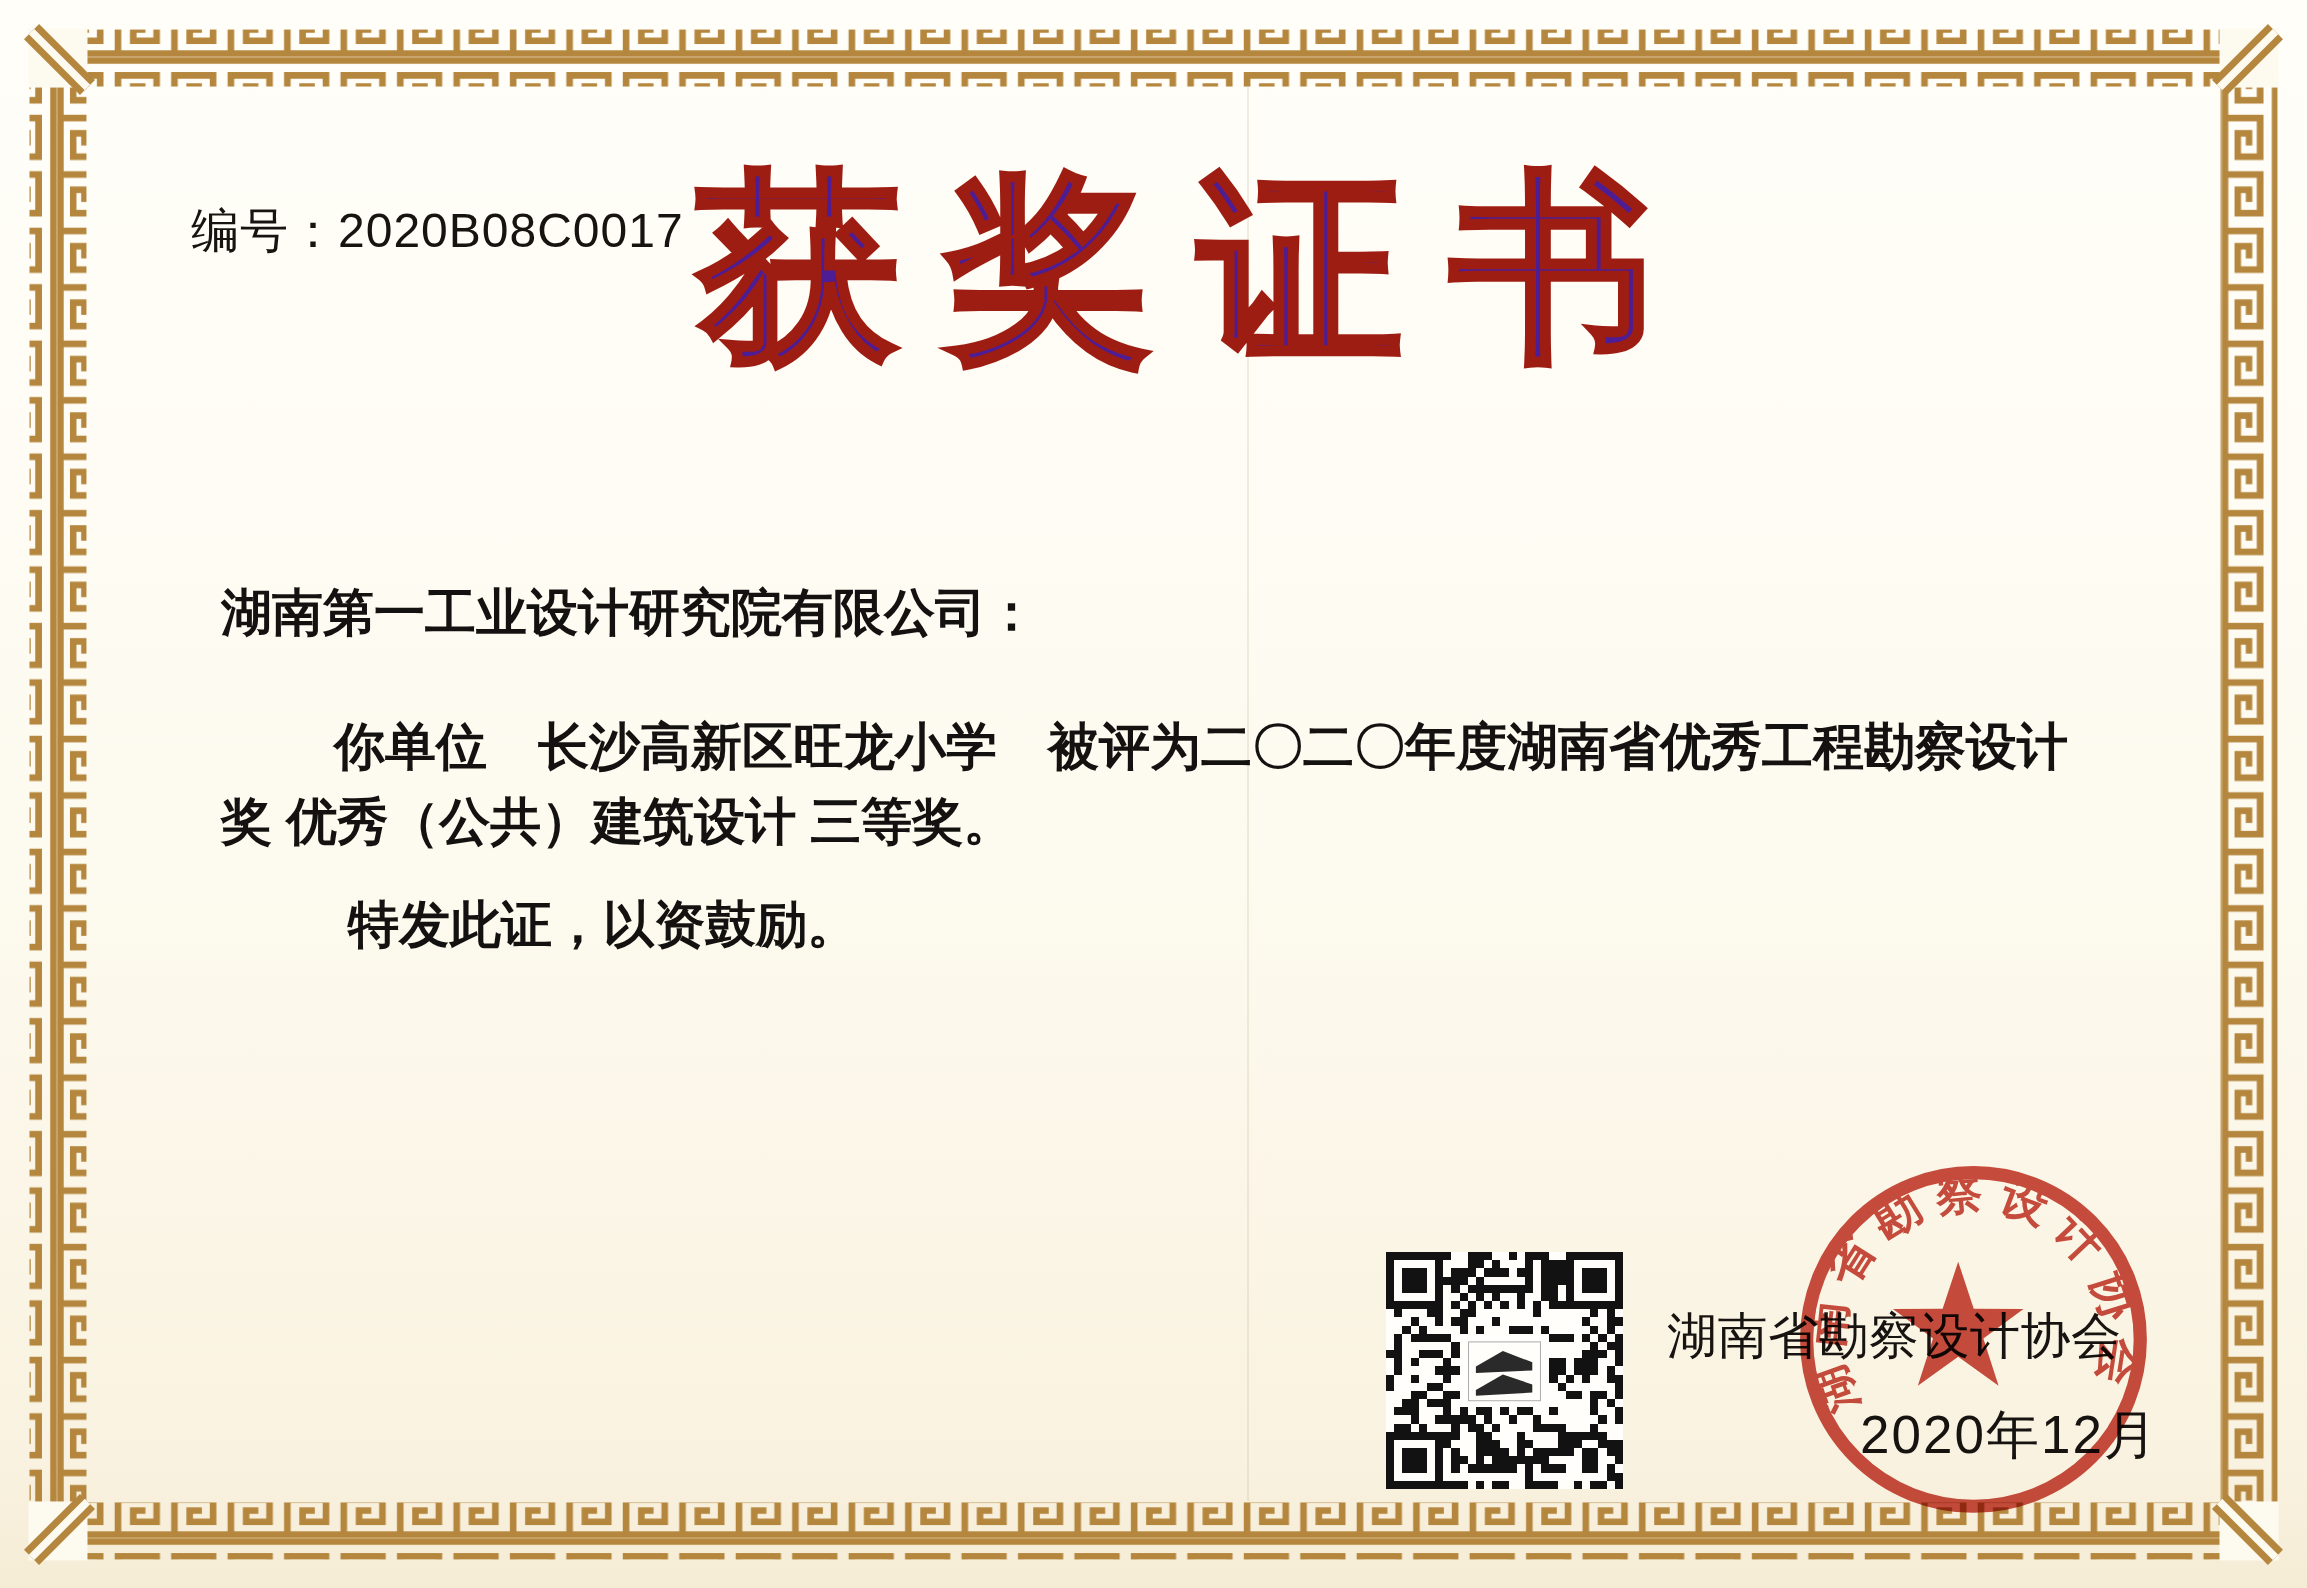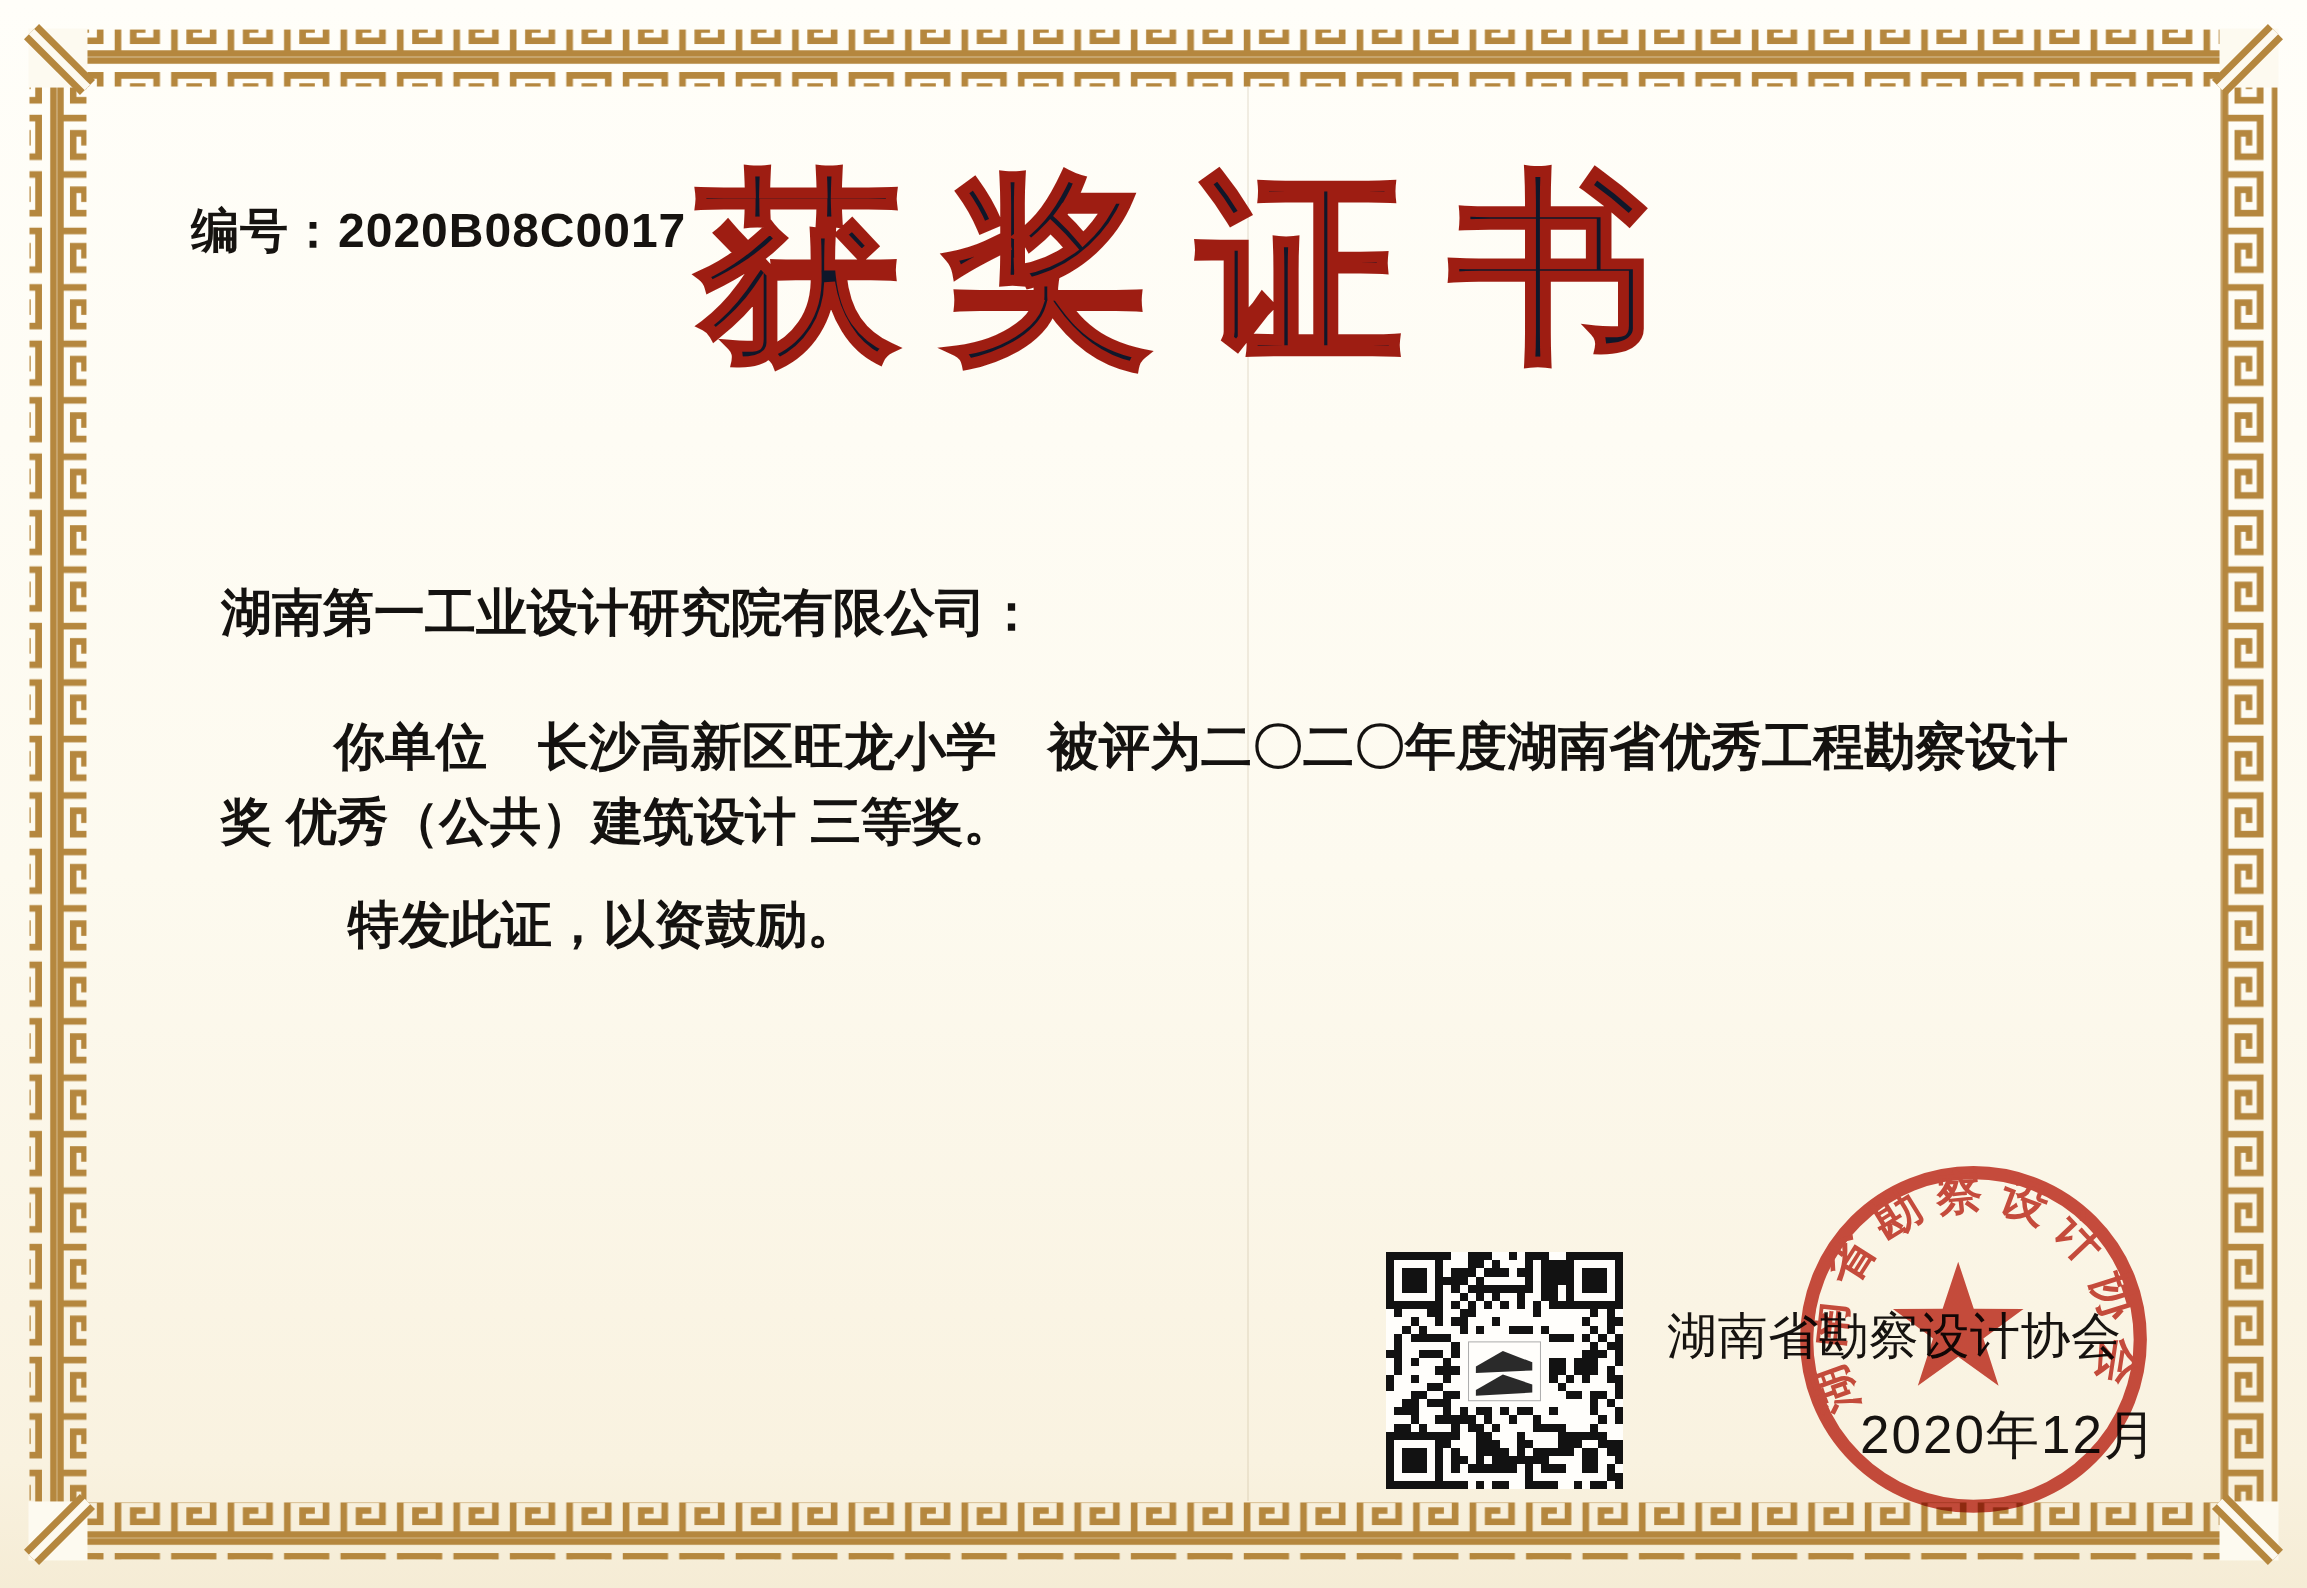--- a/index.html
+++ b/index.html
@@ -4,25 +4,25 @@
 <style>
   html,body{margin:0;padding:0;}
   body{
     width:2307px;height:1589px;position:relative;overflow:hidden;
     background:linear-gradient(180deg,#fffef9 0%,#fdfaef 55%,#f9f2e0 92%,#f5ecd5 100%);
     font-family:"Liberation Sans",sans-serif;color:#161310;
   }
   .border-svg{position:absolute;left:0;top:0;}
   .fold-line{position:absolute;left:1247px;top:87px;width:2px;height:1414px;
     background:rgba(168,152,112,0.16);}
-  .cert-number{position:absolute;left:191px;top:199px;font-size:48px;font-weight:700;
+  .cert-number{position:absolute;left:191px;top:199px;font-size:48px;font-weight:400;
     letter-spacing:1px;white-space:nowrap;}
   .cert-title{position:absolute;left:697px;top:153px;margin:0;
     font-family:"Liberation Serif",serif;font-weight:900;font-size:203px;line-height:1.15;
-    color:#0f172a;letter-spacing:48px;white-space:nowrap;
+    color:#4c1d95;letter-spacing:48px;white-space:nowrap;
     -webkit-text-stroke:4.6px #9e1d12;}
   .body-line{position:absolute;margin:8px;font-size:51px;font-weight:700;line-height:1.2;
     white-space:nowrap;color:#141210;}
   .l-recipient{left:213px;top:574px;}
   .l-body1{left:326px;top:708px;}
   .l-body2{left:213px;top:783px;text-align:right;}
   .l-body3{left:340px;top:886px;}
   .qr-box{position:absolute;left:1386px;top:1252px;width:237px;height:237px;background:#fffefb;}
   .qr-box svg{width:100%;height:100%;display:block;}
   .issuer-line{position:absolute;left:1667px;top:1303px;font-size:50px;font-weight:500;

